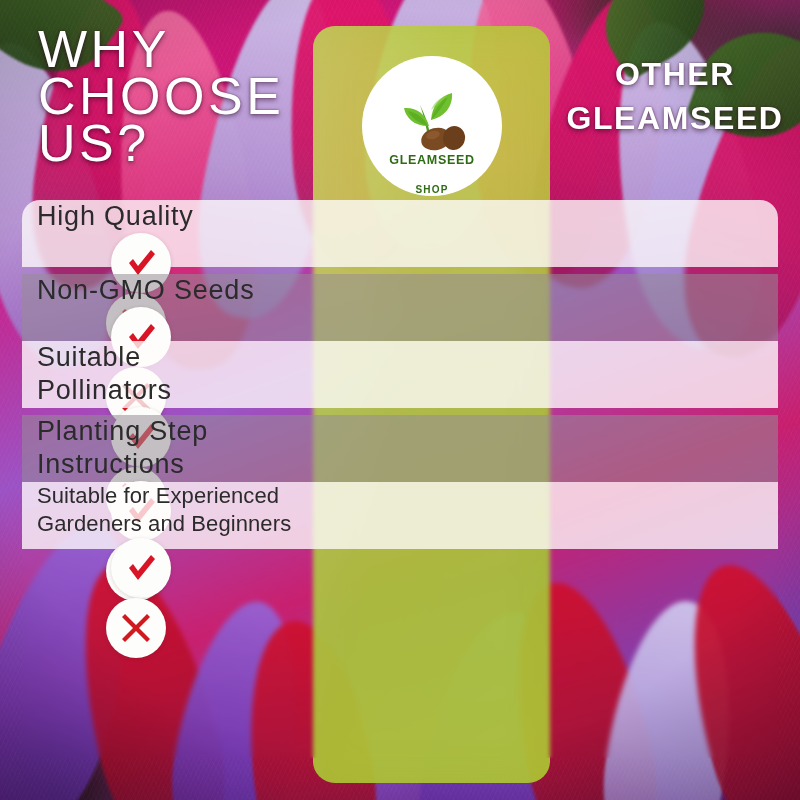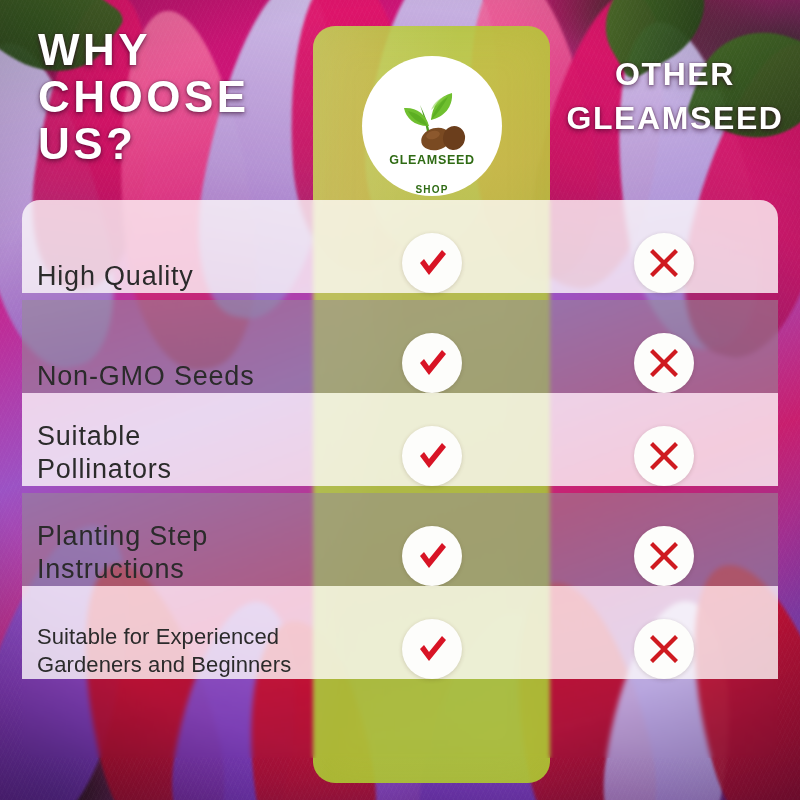--- a/index.html
+++ b/index.html
@@ -80,22 +80,22 @@
       repeating-linear-gradient(62deg, rgba(255,255,255,0.14) 0 1px, rgba(0,0,0,0) 1px 5px);
   }
 
   
   .heading-left {
     position: absolute;
     left: 38px;
     top: 26px;
     width: 270px;
     color: #ffffff;
-    font-weight: 700;
-    font-size: 44px;
+    font-weight: 400;
+    font-size: 52px;
     line-height: 47px;
     letter-spacing: 3.5px;
     text-shadow: 0 2px 5px rgba(40,0,30,0.55), 0 0 2px rgba(60,0,40,0.5);
   }
   .heading-right {
     position: absolute;
     left: 560px;
     top: 52px;
     width: 230px;
     text-align: center;
@@ -170,23 +170,24 @@
     left: 22px;
     top: 200px;
     width: 756px;
     height: 558px;
     border-radius: 18px;
     overflow: hidden;
     backdrop-filter: blur(2px);
   }
   .row {
     position: relative;
-    height: 93px;
+    height: 67px;
     display: flex;
-    align-items: flex-end;
+    align-items: flex-start;
+    flex-direction: column;
   }
   .row.light {
     background: rgba(255,252,253,0.78);
   }
   .row.dark {
     background: rgba(150,140,150,0.55);
     margin-top: 7px;
   }
   .feature-cell {
     width: 291px;

